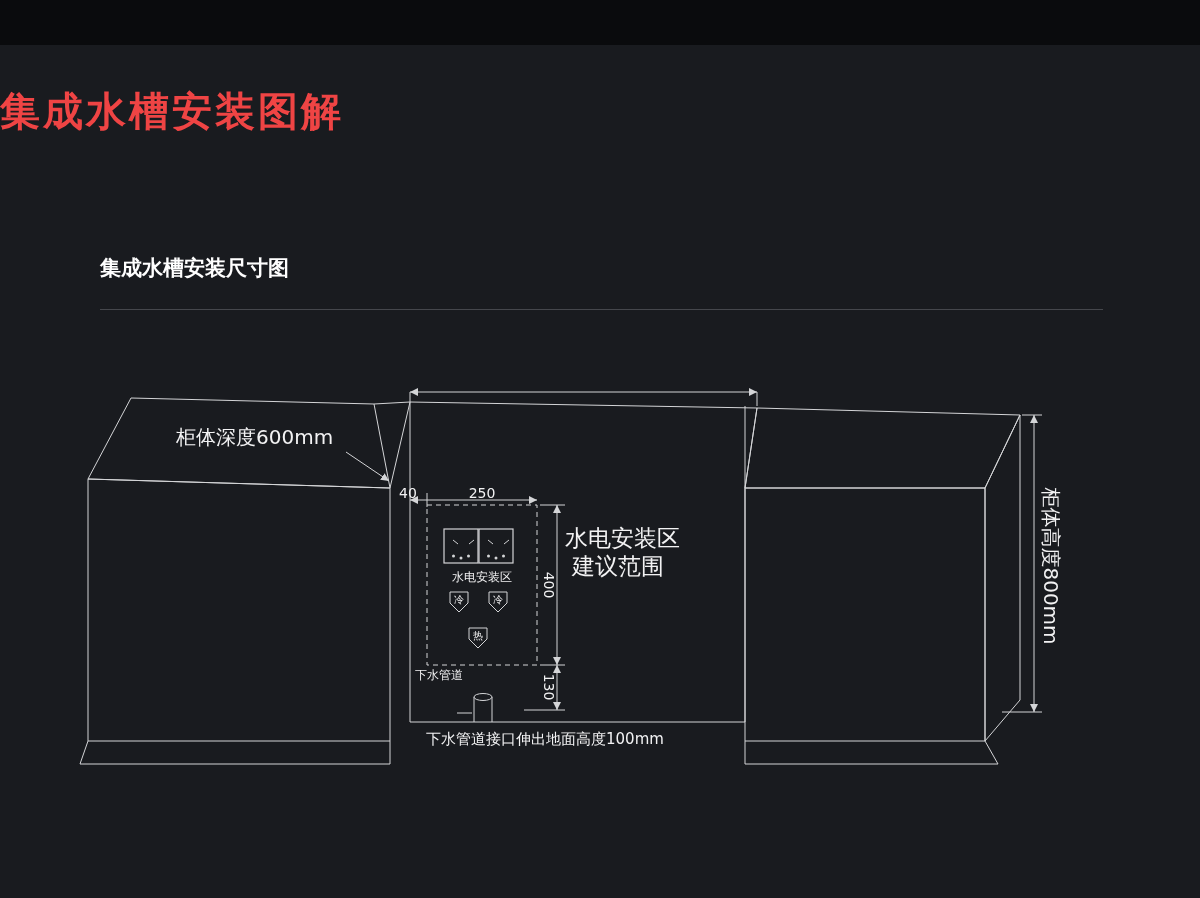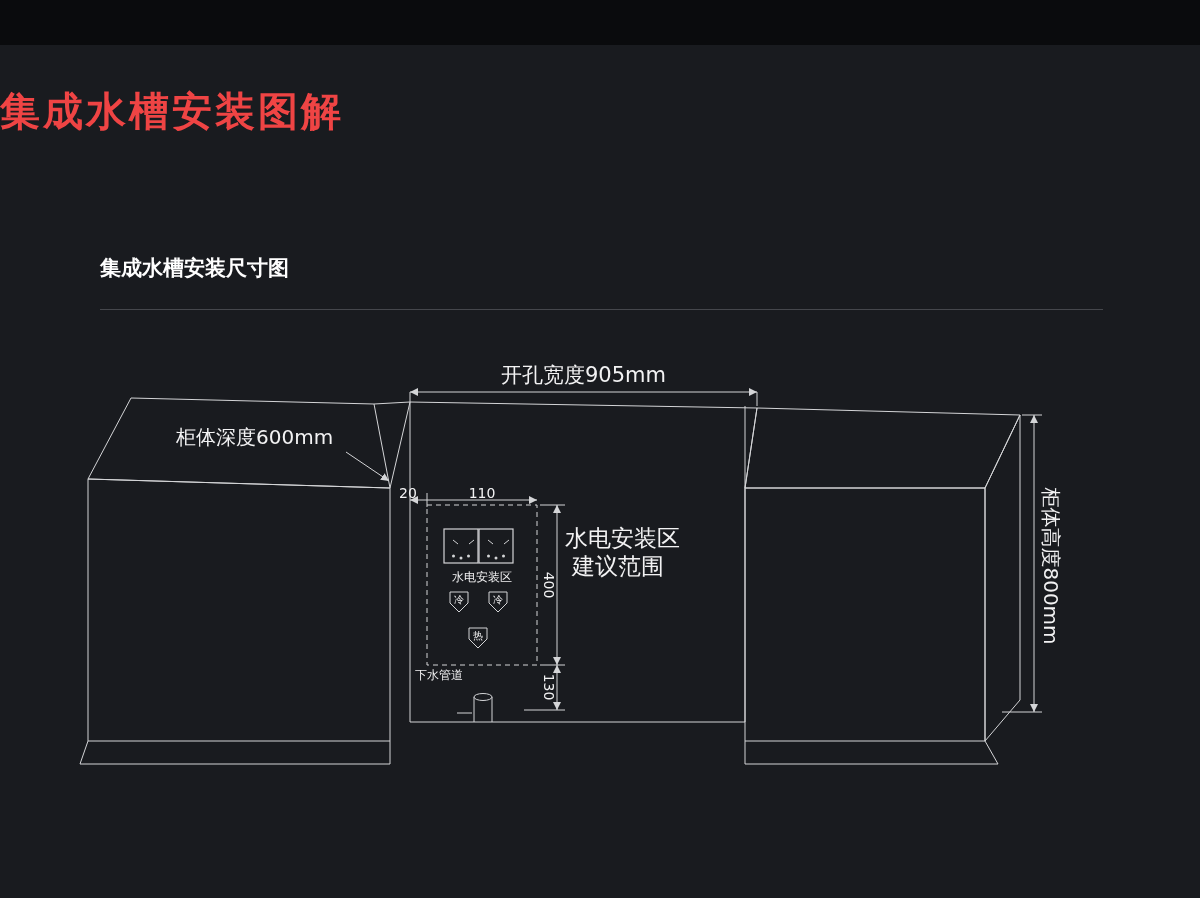--- a/index.html
+++ b/index.html
@@ -132,32 +132,32 @@
       <g>
         <line x1="457" y1="713" x2="472" y2="713"></line>
         <line x1="474" y1="697" x2="474" y2="722"></line>
         <line x1="492" y1="697" x2="492" y2="722"></line>
         <ellipse cx="483" cy="697" rx="9" ry="3.5" fill="#191b1f"></ellipse>
       </g>
 
     </g>
   </svg>
 
-  <div class="lbl center" id="dim-905">开孔宽度905mm</div>
   <div class="lbl" id="dim-600">柜体深度600mm</div>
   <div class="lbl rot" id="dim-800">柜体高度800mm</div>
 
-  <div class="lbl" id="d30">20</div>
-  <div class="lbl center" id="d250">110</div>
+  <div class="lbl" id="d30">40</div>
+  <div class="lbl center" id="d250">250</div>
   <div class="lbl rot" id="d400">400</div>
   <div class="lbl rot" id="d130">130</div>
 
   <div class="lbl center" id="socket-label">水电安装区</div>
   <div class="lbl" id="zone1">水电安装区</div>
   <div class="lbl" id="zone2">建议范围</div>
 
   <span class="valve" id="valve-cold-1">冷</span>
   <span class="valve" id="valve-cold-2">冷</span>
   <span class="valve" id="valve-hot">热</span>
 
   <div class="lbl" id="drain-label">下水管道</div>
+  <div class="lbl" id="note1">下水管道接口伸出地面高度100mm</div>
 
 </div>
 
 </body></html>

